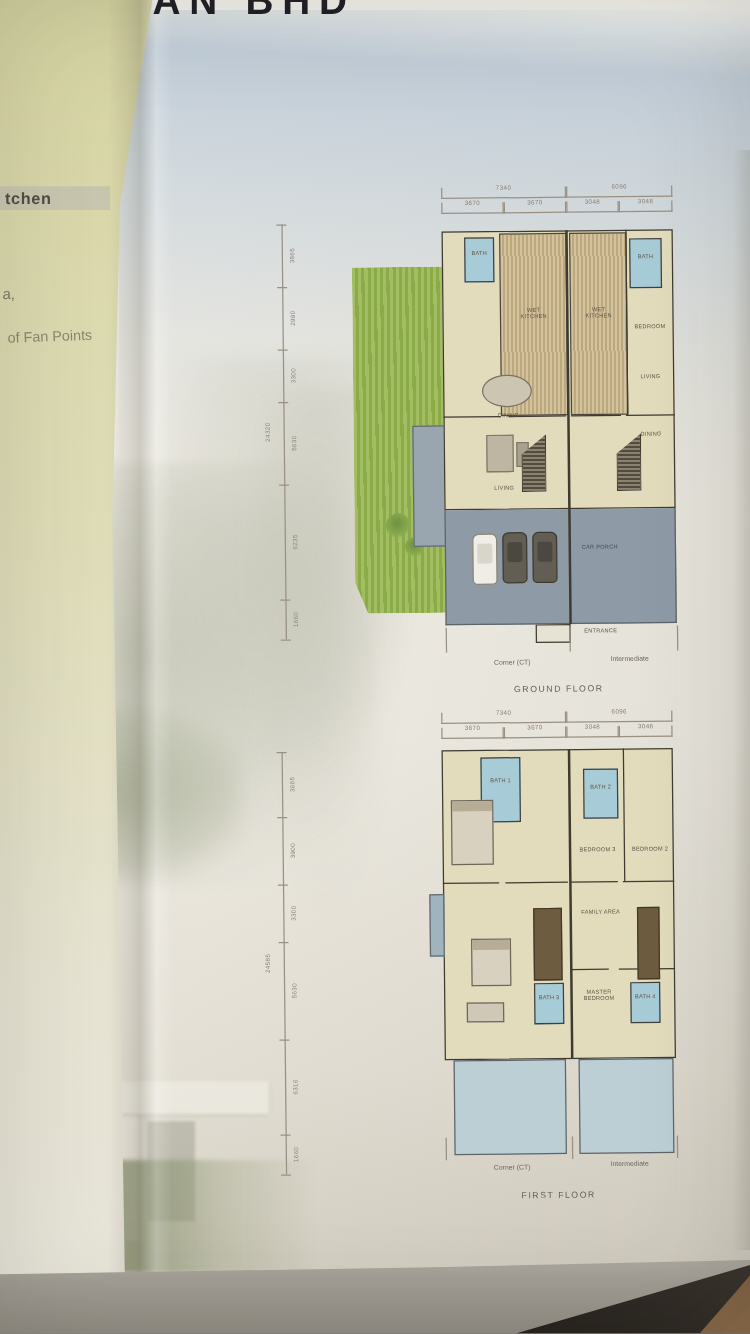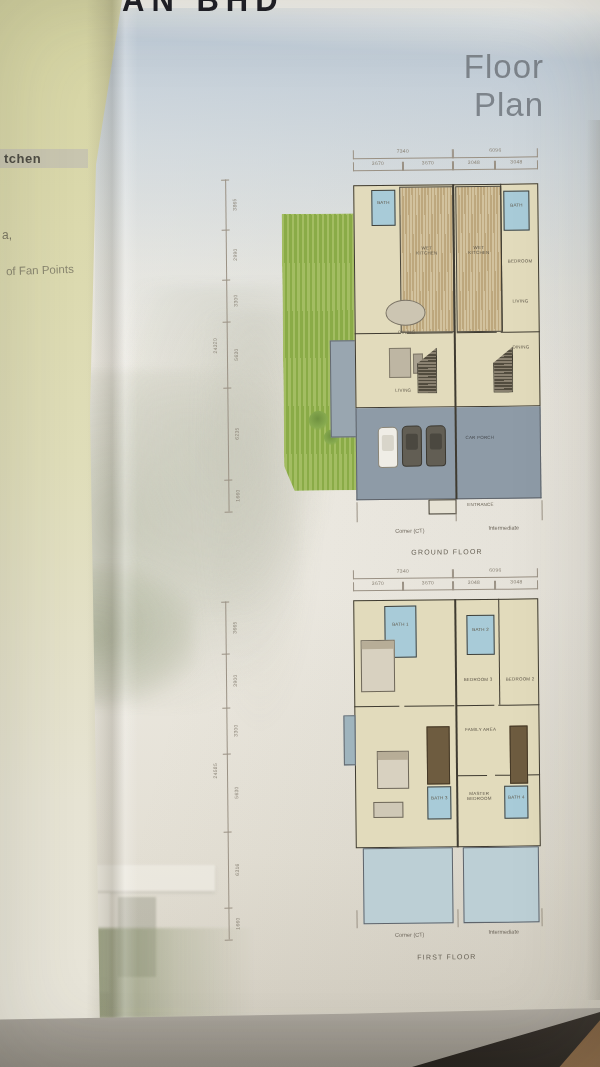--- a/index.html
+++ b/index.html
@@ -132,24 +132,20 @@
 
   <div class="layer left-page"></div>
   <div class="layer lp-hl"></div>
   <div class="layer lp1">tchen</div>
   <div class="layer lp2">a,</div>
   <div class="layer lp3">of Fan Points</div>
   <div class="layer crease"></div>
 
   <div class="layer brand">AN BHD</div>
 
-  <div class="layer title">
-    <div>Floor</div>
-    <div>Plan</div>
-  </div>
 
   <div class="plan" style="left:205px;top:148px;width:350px;height:420px;transform:rotate(-0.6deg);">
 
     <div class="dimcell" style="left:150px;top:2px;width:100px;">
         <span>7340</span>
       </div>
     <div class="dimcell" style="left:250px;top:2px;width:85px;">
         <span>6096</span>
       </div>
     <div class="dimcell" style="left:150px;top:14px;width:50px;">

